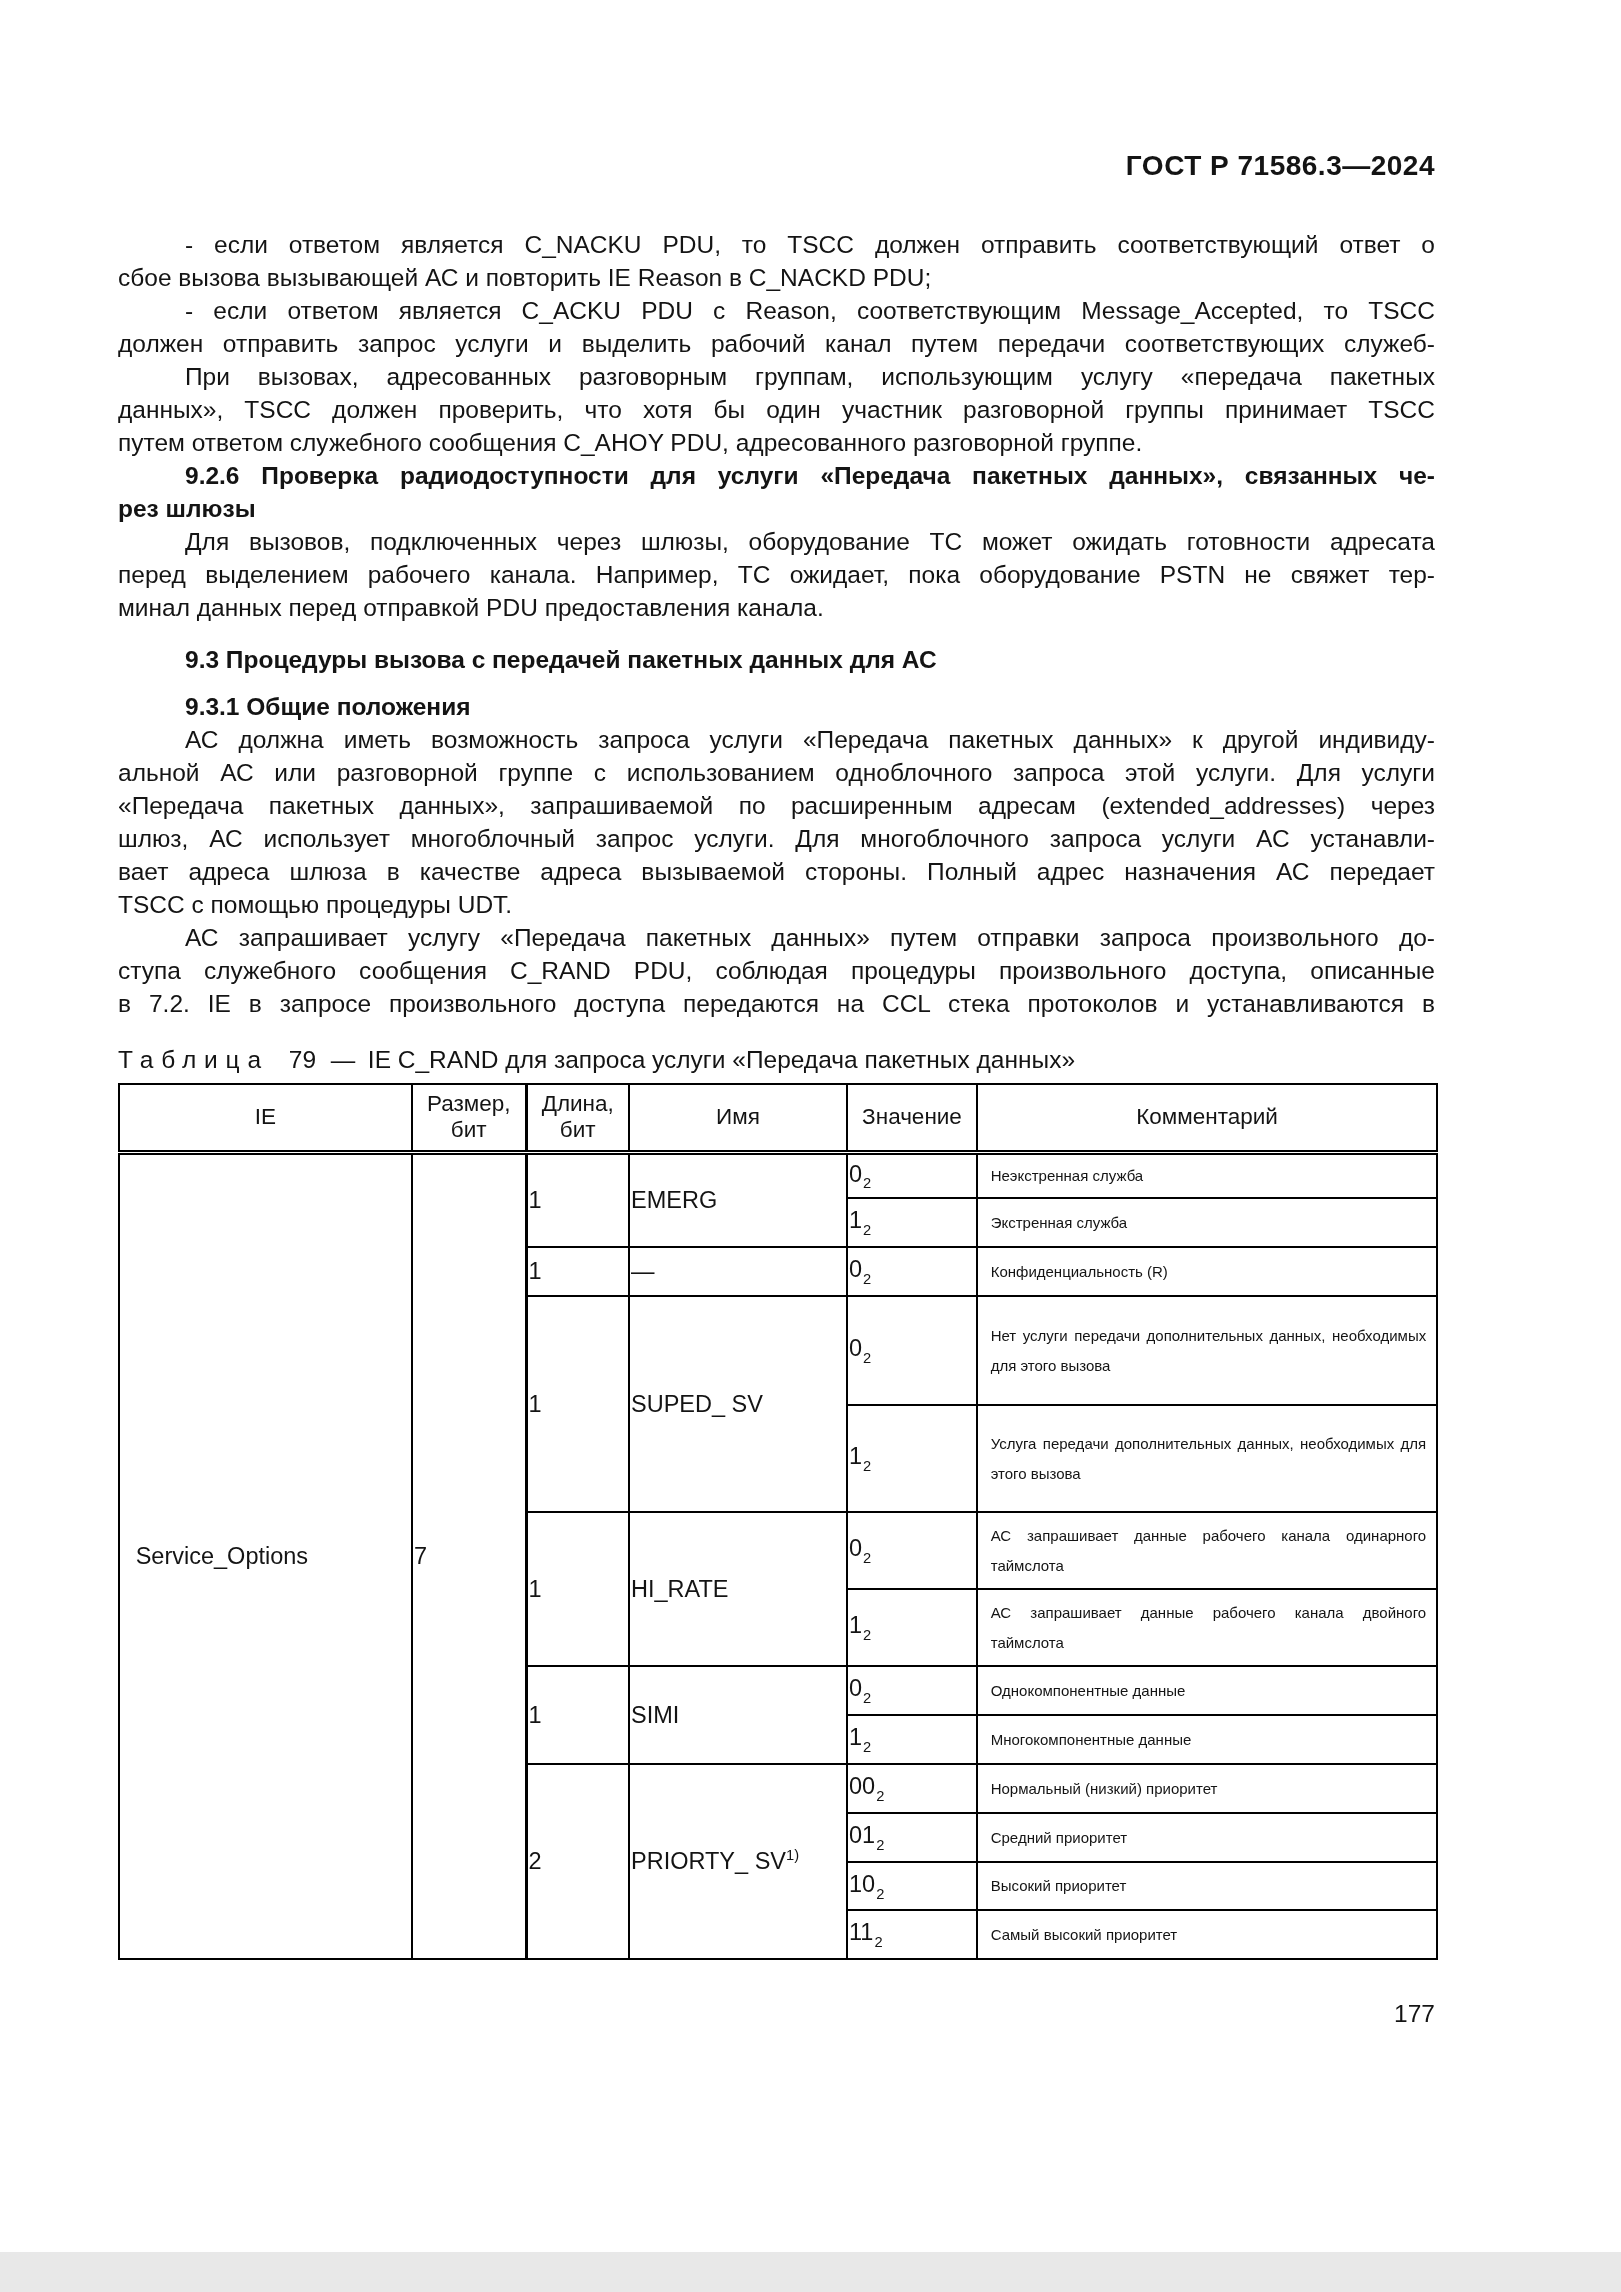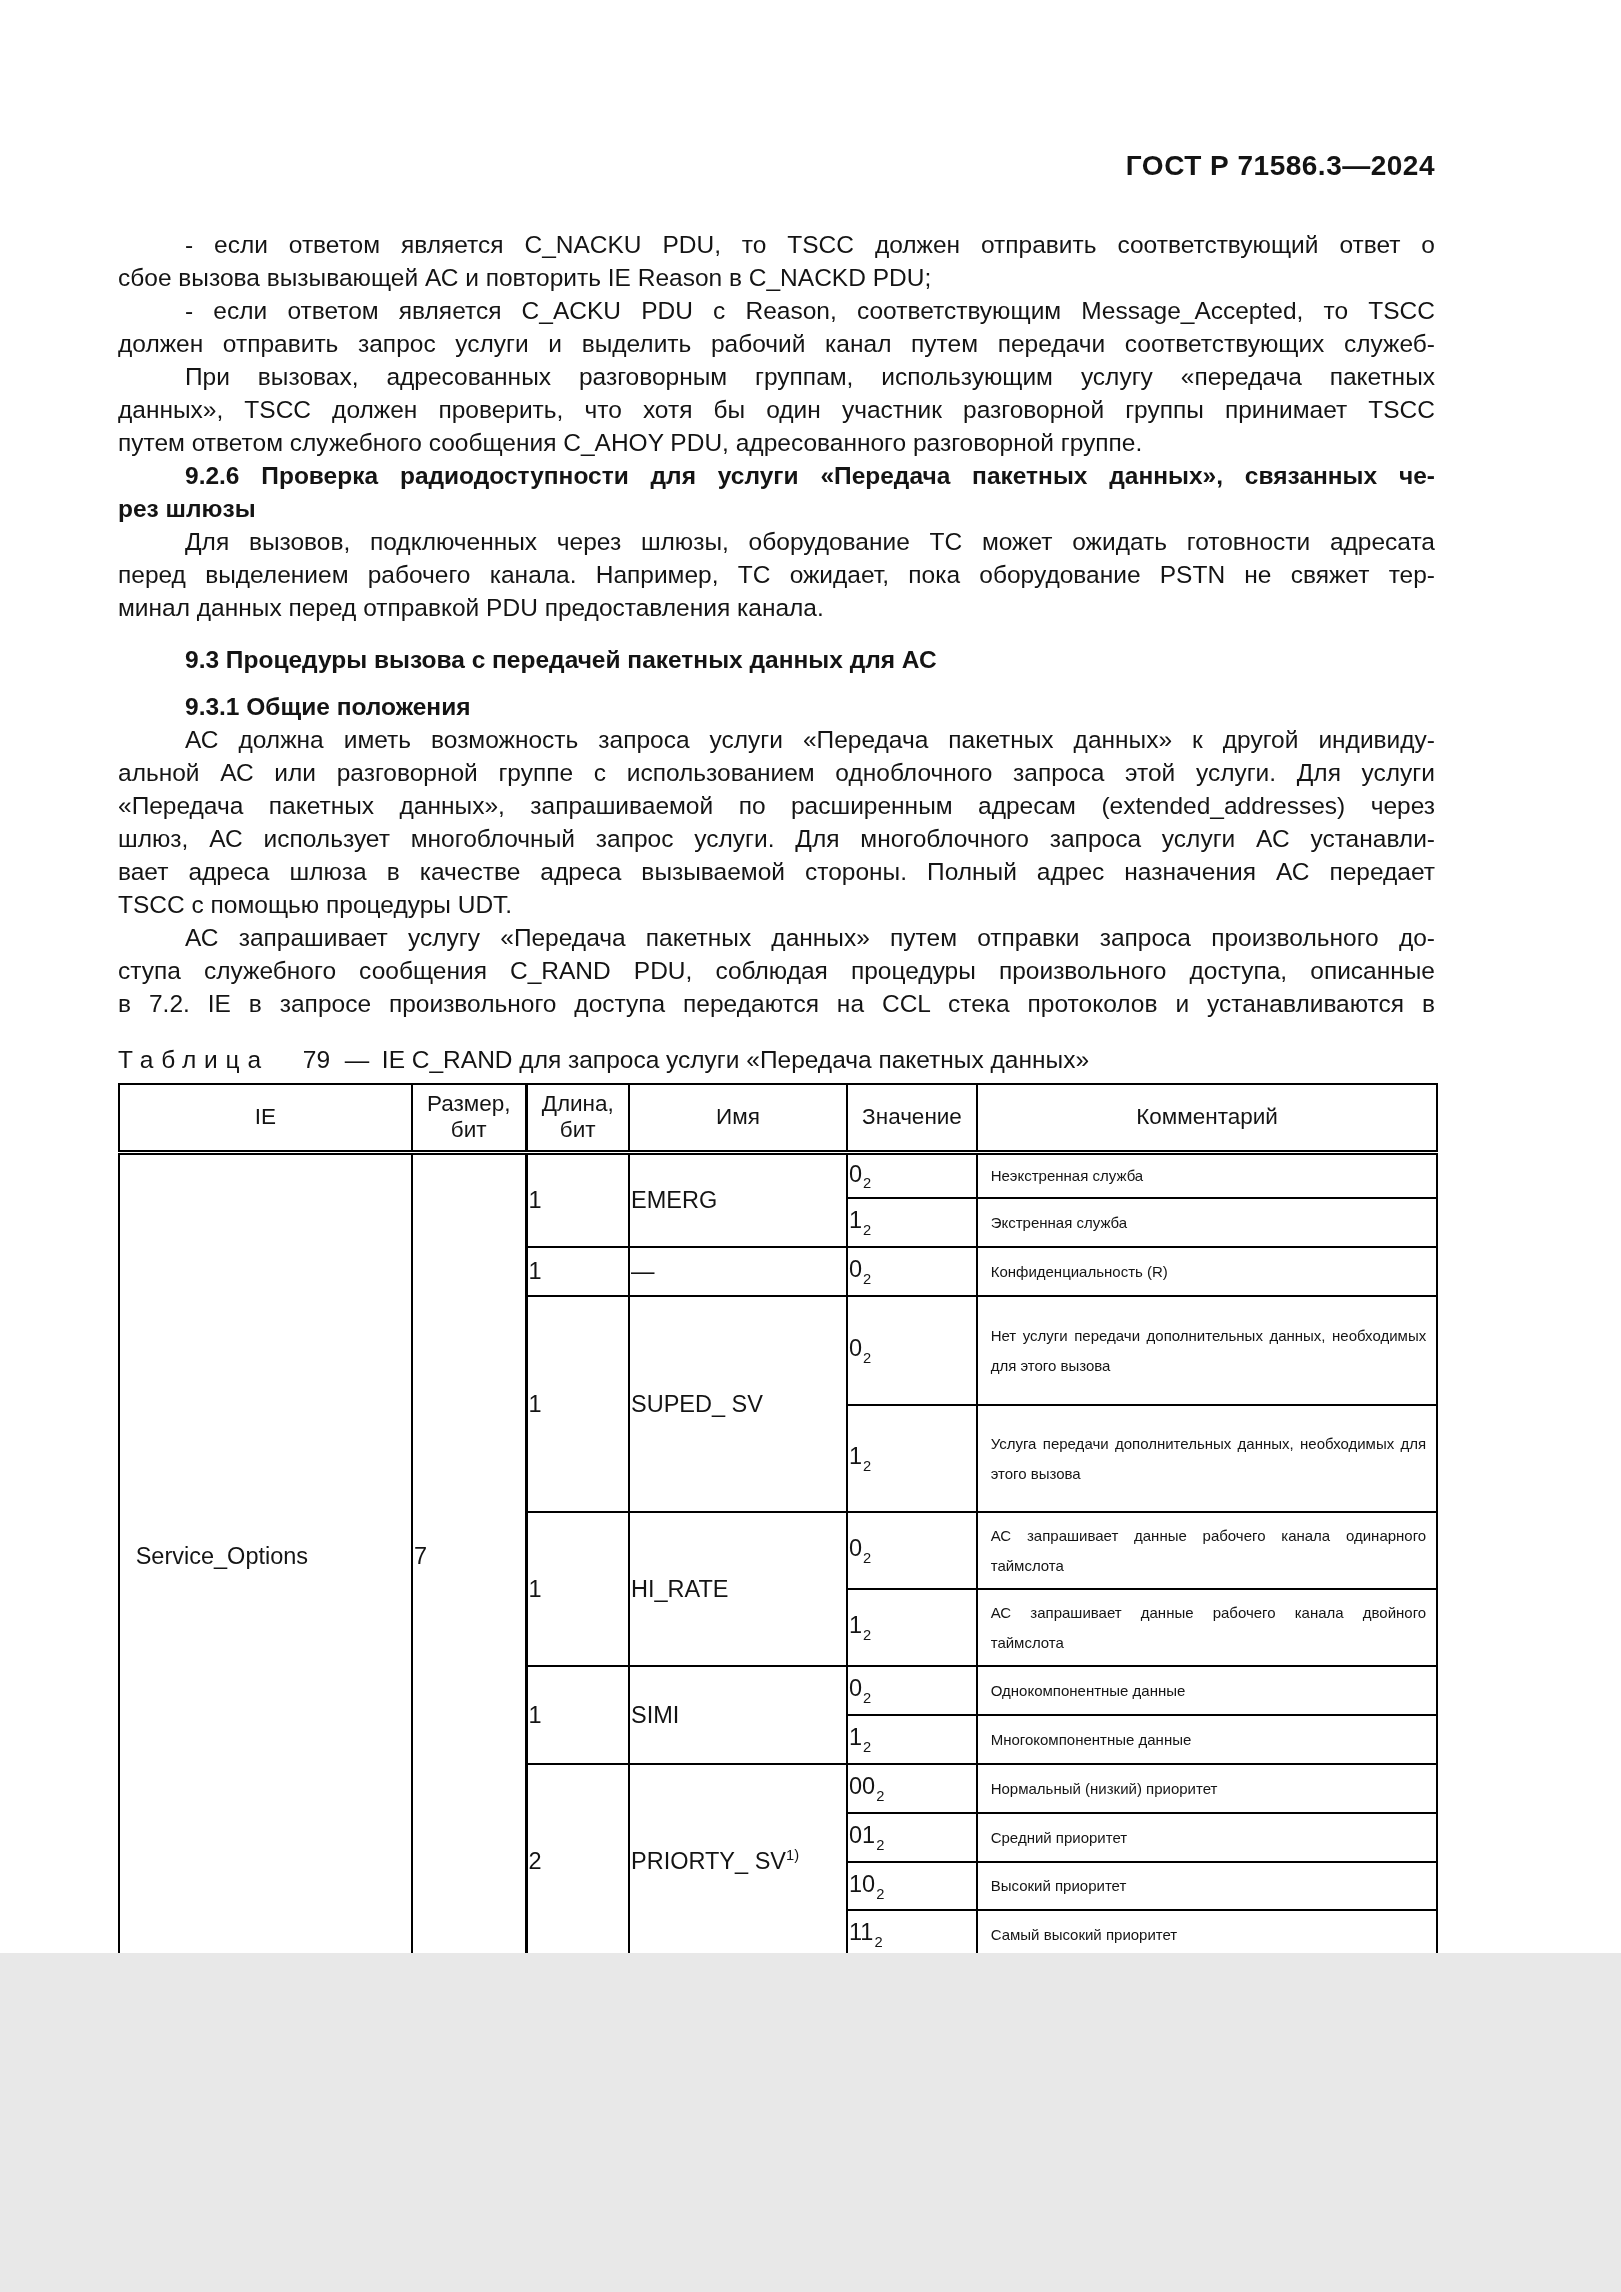--- a/index.html
+++ b/index.html
@@ -1,19 +1,19 @@
 <!DOCTYPE html>
 <html><head>
 <meta charset="utf-8">
 <style>
   html, body { margin: 0; padding: 0; background: #e8e8e8; }
   .page {
     position: relative;
     width: 1621px;
-    height: 1953px;
+    height: 2252px;
     margin: 0 auto;
     background: #ffffff;
     font-family: "Liberation Sans", sans-serif;
     color: #141414;
     overflow: hidden;
   }
   .content {
     margin-left: 118px;
     width: 1317px;
   }
@@ -41,21 +41,21 @@
   .para .jline:first-child, .heading .jline:first-child { text-indent: 67px; }
   .heading .jline { font-weight: 700; }
   .mt24 { margin-top: 19px; }
   .mt14 { margin-top: 13.7px; }
   .table-caption {
     margin-top: 25.5px;
     font-size: 24.5px;
     line-height: 30px;
   }
   .cap-label { letter-spacing: 0.32em; }
-  .cap-num { margin-left: 27px; }
+  .cap-num { margin-left: 13px; }
   .cap-dash { margin: 0 5.9px 0 7.8px; }
   table.gost-table {
     margin-top: 7.8px;
     border-collapse: collapse;
     table-layout: fixed;
     width: 1317px;
     border: 2.9px solid #000;
   }
   .gost-table th, .gost-table td {
     border: 2px solid #000;

